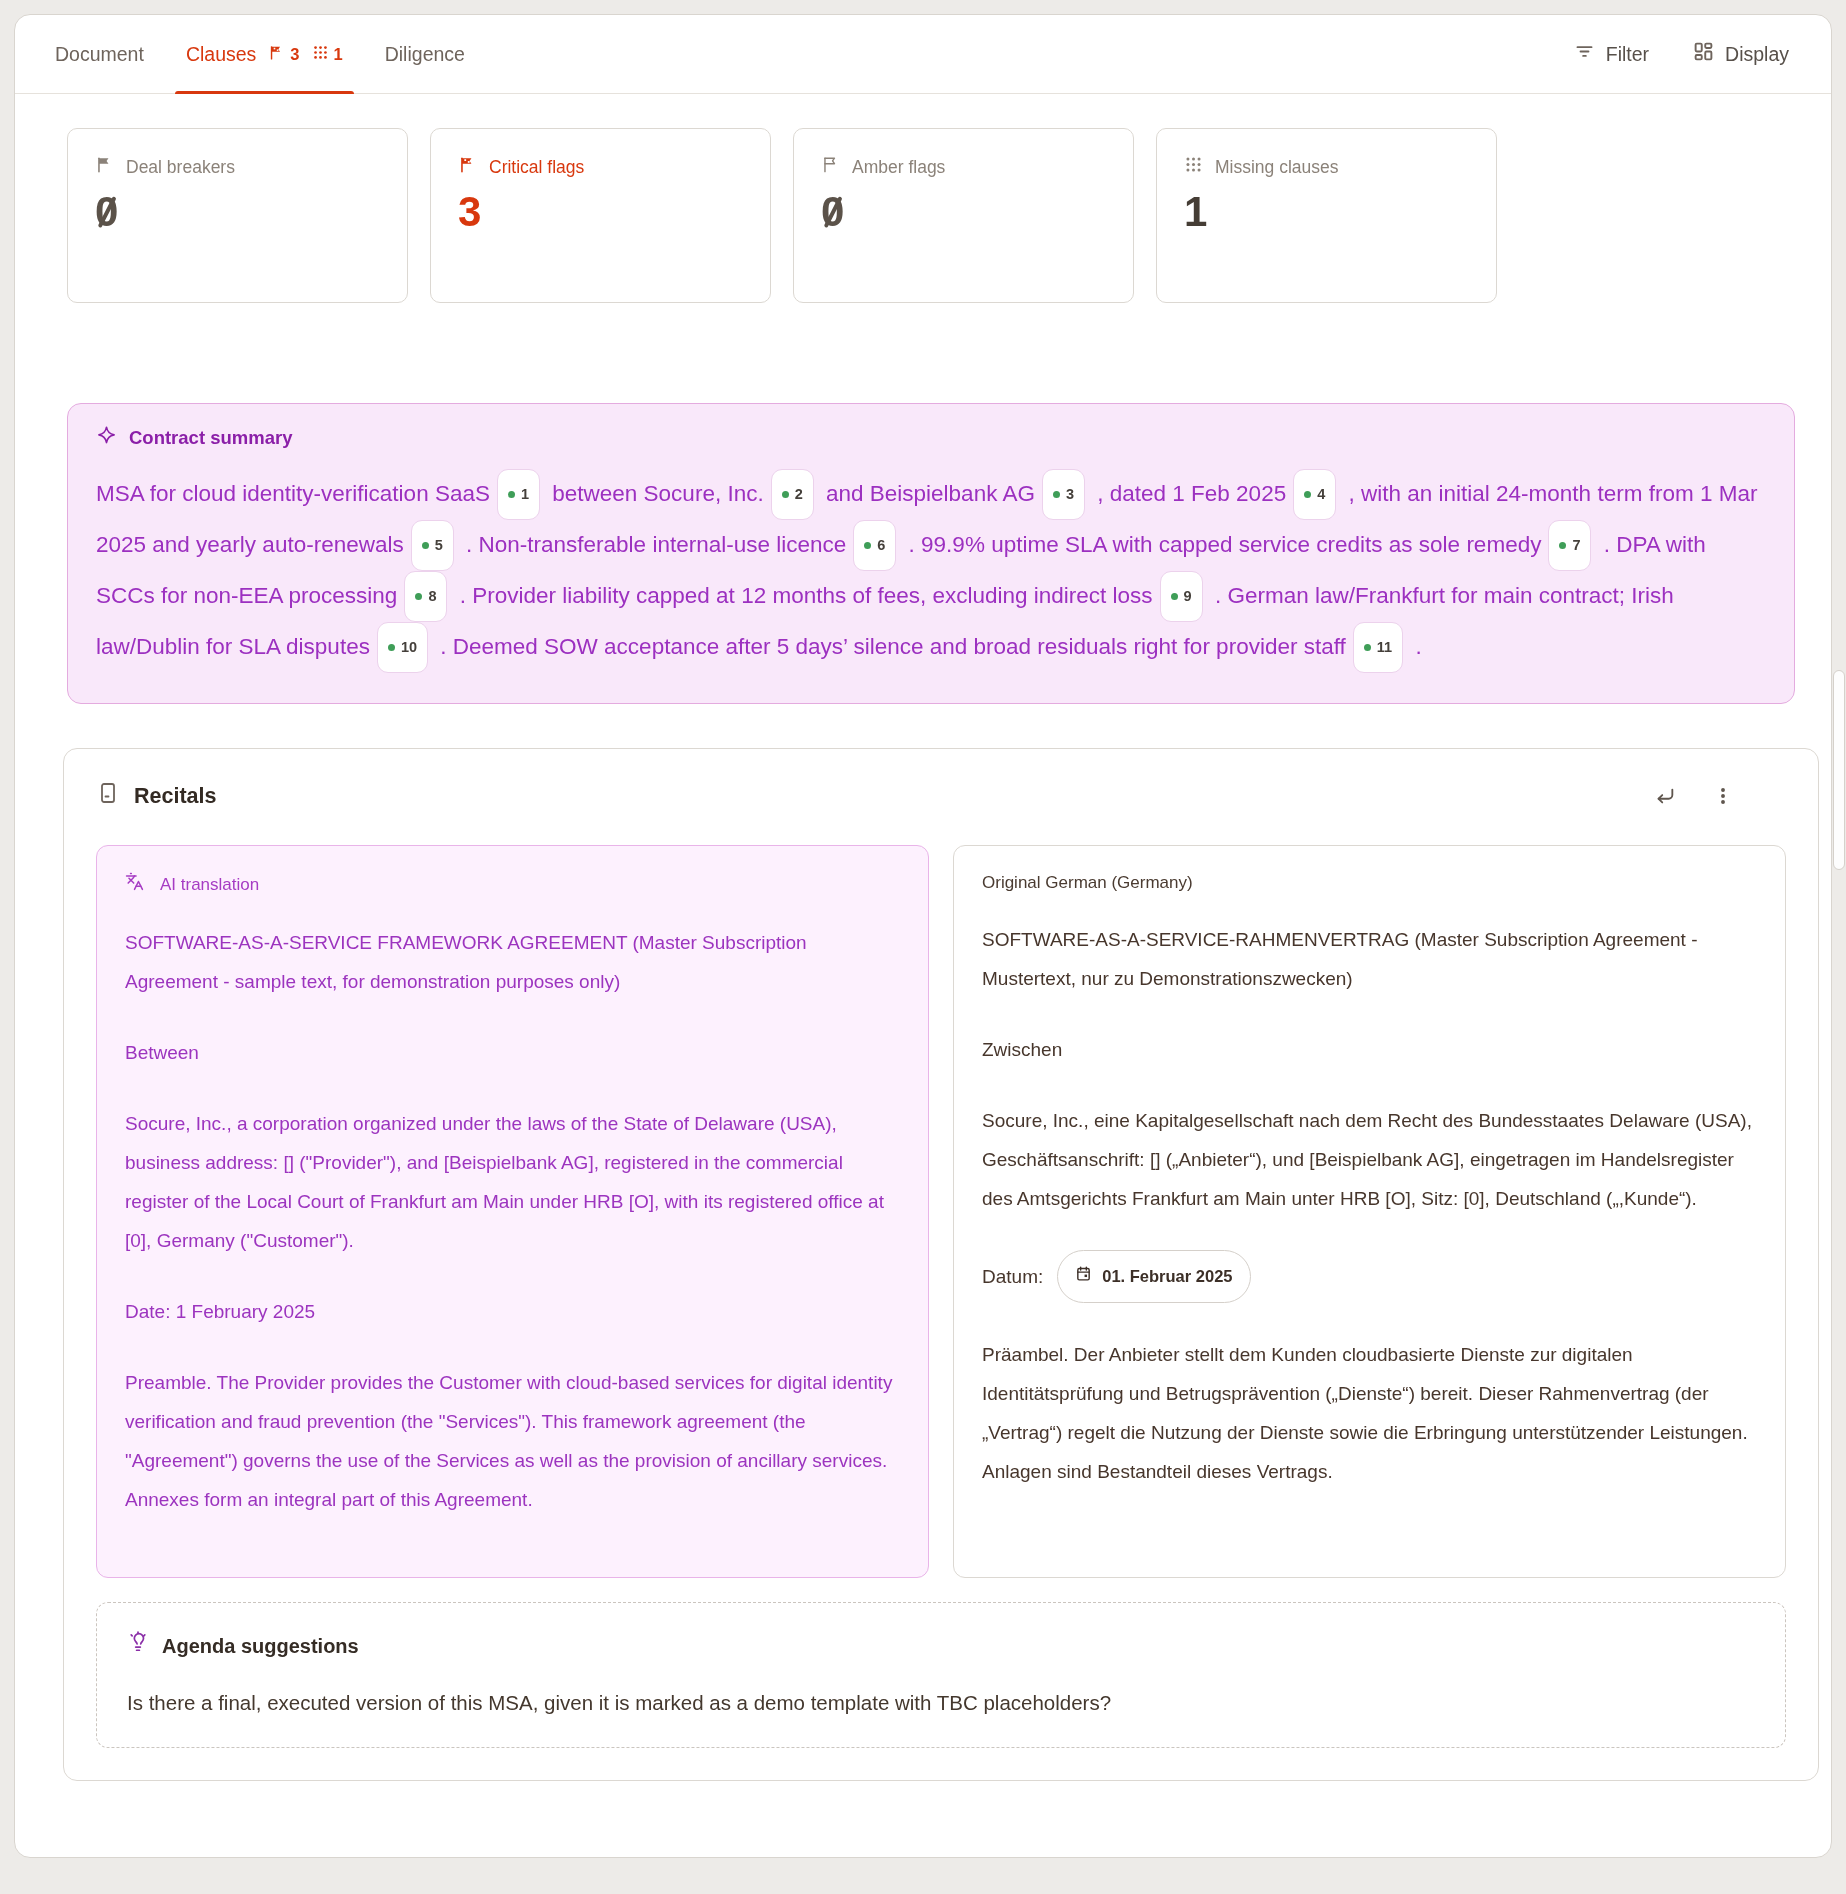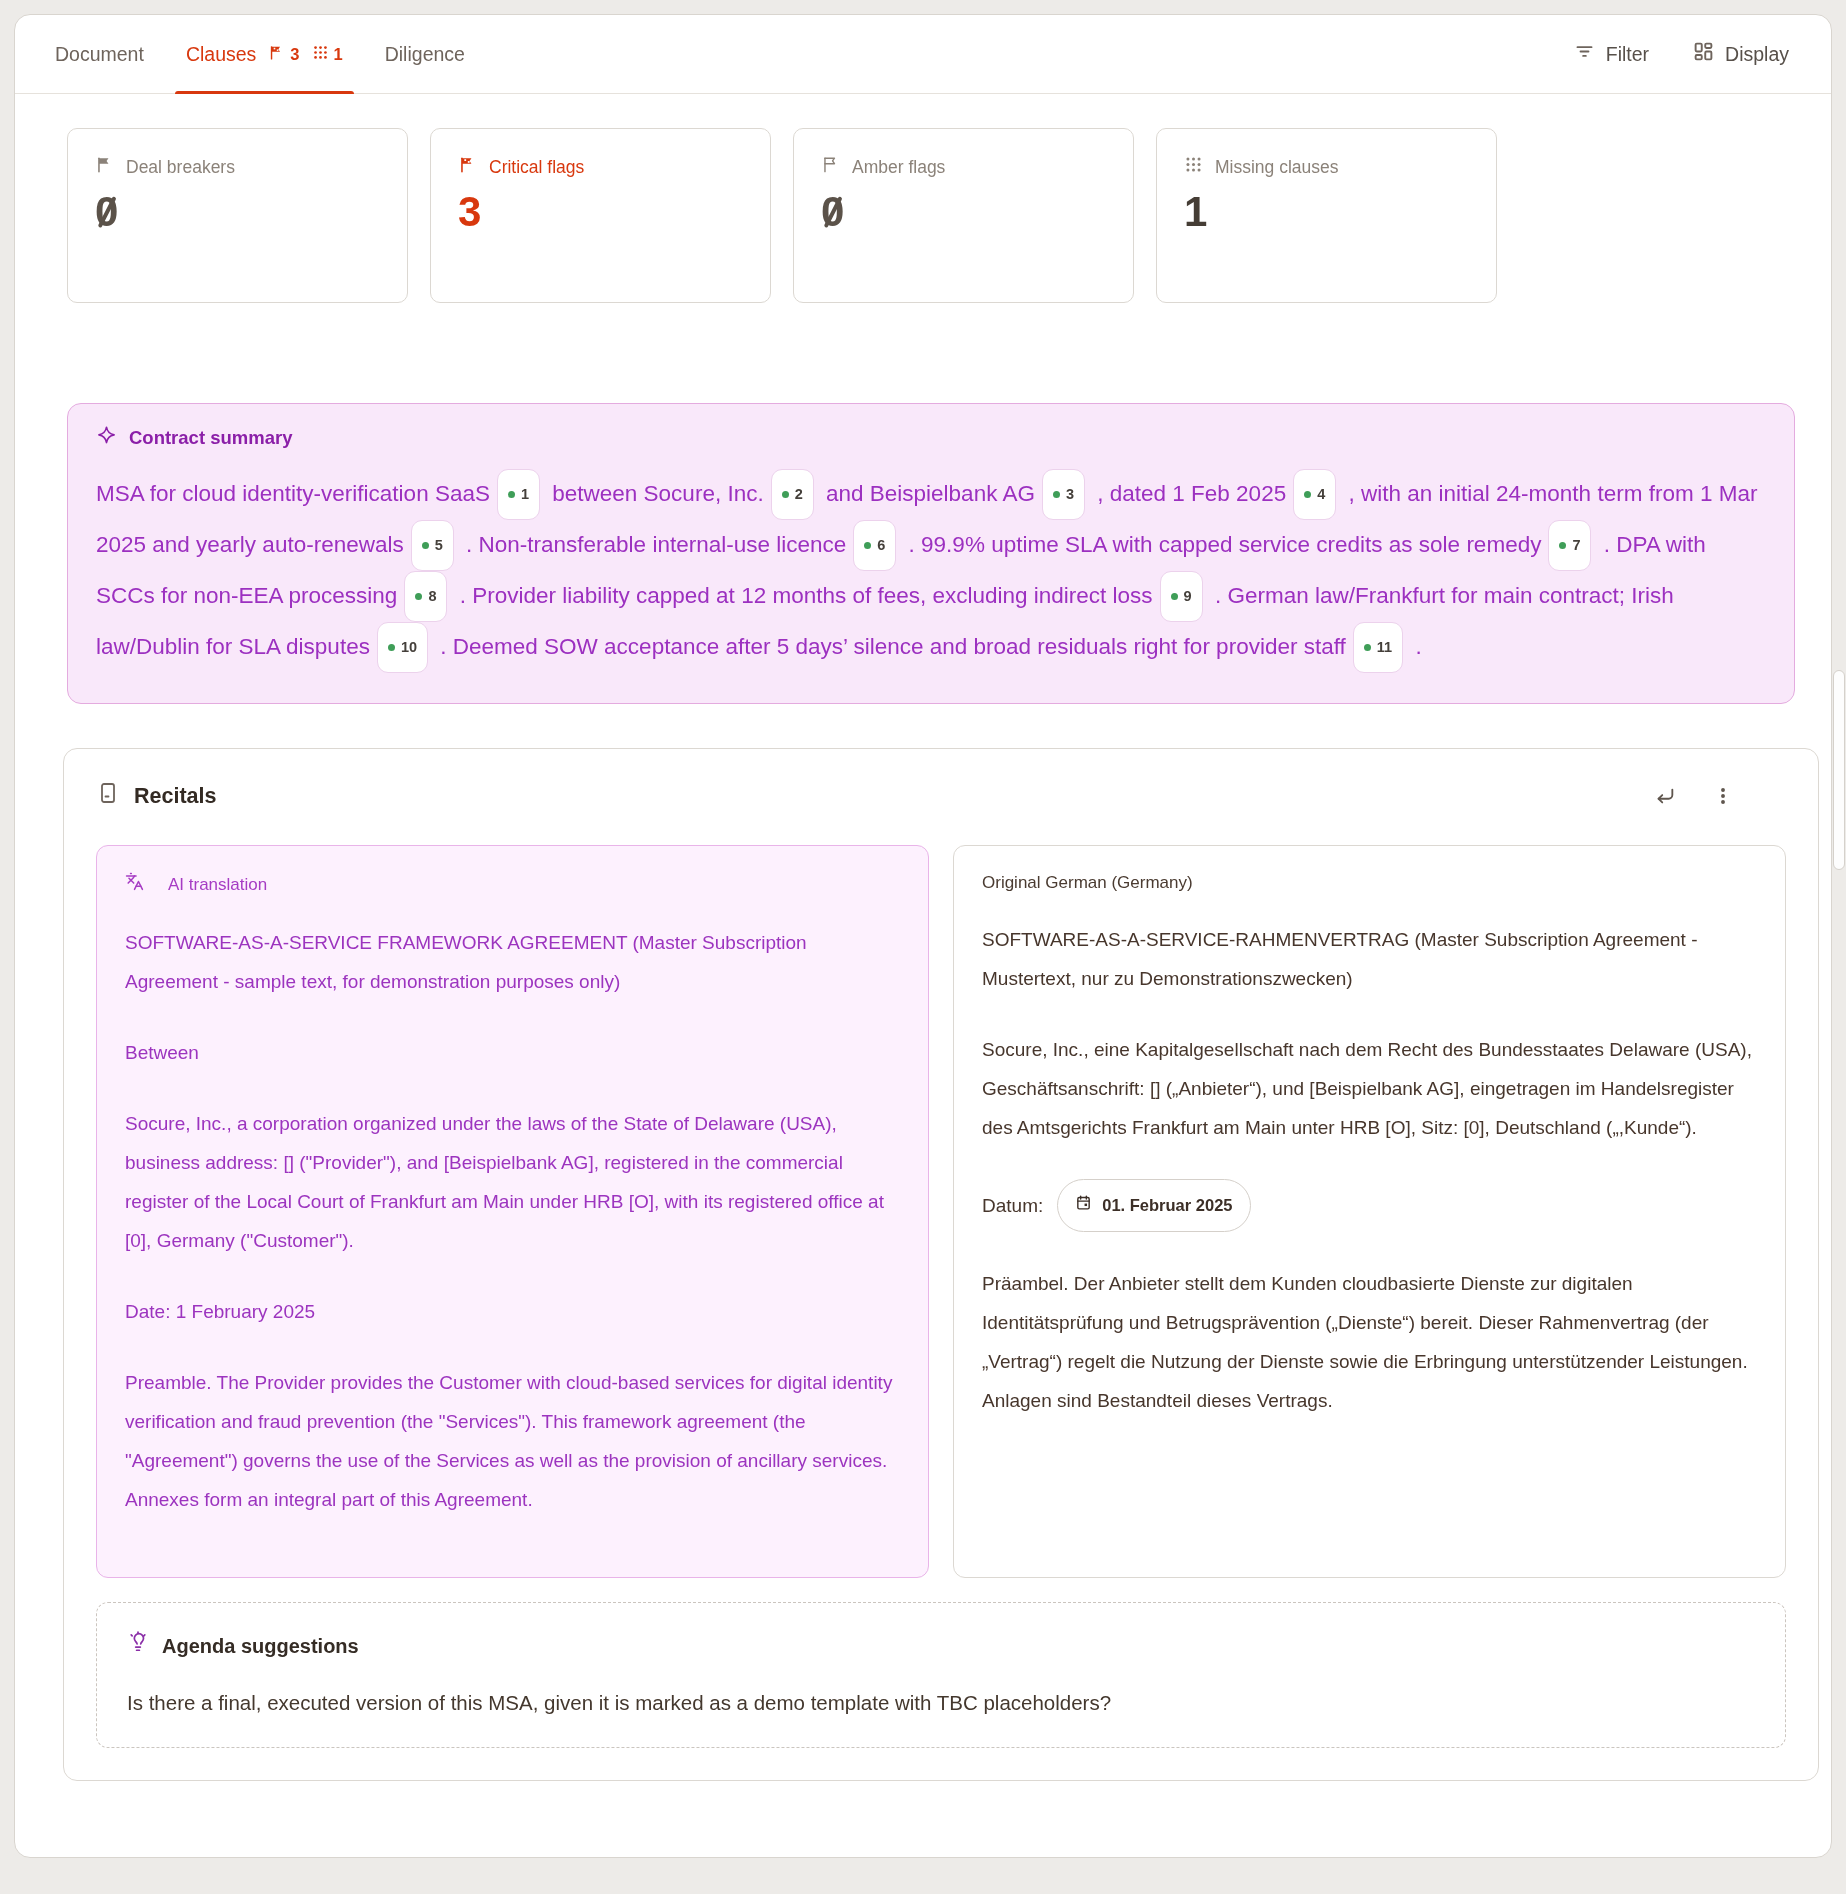--- a/index.html
+++ b/index.html
@@ -61,21 +61,21 @@
   .card-title{display:flex;align-items:center;gap:14px;font-size:21.5px;font-weight:700;color:#332a23;}
   .card-title svg{width:24px;height:24px;color:#6e645c;}
   .card-actions{display:flex;align-items:center;gap:36px;margin-right:52px;color:#5f564e;}
   .icon-btn{background:none;border:none;padding:0;color:#5f564e;cursor:pointer;}
   .icon-btn svg{width:22px;height:22px;display:block;}
   .cols{display:grid;grid-template-columns:1fr 1fr;gap:24px;}
   .tbox{border-radius:12px;padding:26px 28px;box-sizing:border-box;font-size:19px;line-height:39px;}
   .tbox p{margin:0 0 32px;}
   .trans{background:#fdf1fe;border:1.5px solid #e9b4e9;color:#9c34bf;}
   .orig{background:#ffffff;border:1px solid #dcd8d2;color:#47362c;}
-  .box-head{display:flex;align-items:center;gap:24px;font-size:17px;margin-bottom:26px;line-height:1.3;}
+  .box-head{display:flex;align-items:center;gap:16px;font-size:17px;margin-bottom:26px;line-height:1.3;}
   .trans .box-head{color:#a63cc4;}
   .orig .box-head{color:#4a3b31;}
   .box-head svg{width:19px;height:19px;flex:none;}
   .datum-row{display:flex;align-items:center;gap:14px;margin:0 0 32px;}
   .date-chip{display:inline-flex;align-items:center;gap:10px;border:1.5px solid #d5d0ca;
     background:#ffffff;border-radius:999px;padding:6px 17px;font-size:16.5px;font-weight:700;
     color:#3c2f27;cursor:pointer;}
   .date-chip svg{width:17px;height:17px;}
   
   .agenda{margin-top:24px;border:1.5px dashed #cbc5bf;border-radius:12px;padding:28px 30px;}
@@ -316,20 +316,21 @@
           </div>
       </div>
 
       <div class="tbox orig">
         <div class="box-head">
           <span>Original German (Germany)</span>
         </div>
         <div class="paras">
 
         <p>SOFTWARE-AS-A-SERVICE-RAHMENVERTRAG (Master Subscription Agreement - Mustertext, nur zu Demonstrationszwecken)</p>
+            <p>Zwischen</p>
             <p>Socure, Inc., eine Kapitalgesellschaft nach dem Recht des Bundesstaates Delaware (USA), Geschäftsanschrift: [] („Anbieter“), und [Beispielbank AG], eingetragen im Handelsregister des Amtsgerichts Frankfurt am Main unter HRB [O], Sitz: [0], Deutschland („,Kunde“).</p>
           </div>
         <div class="datum-row">
           <span>Datum:</span>
           <span class="date-chip">
             <span><svg viewBox="0 0 24 24" fill="none" stroke="currentColor" stroke-width="2">
                   <rect x="4" y="5" width="16" height="16" rx="2"></rect>
                   <path d="M8 3v4M16 3v4M4 10h16"></path>
                   <rect x="13.5" y="13.5" width="3.5" height="3.5" fill="currentColor" stroke="none"></rect>
                 </svg></span>

